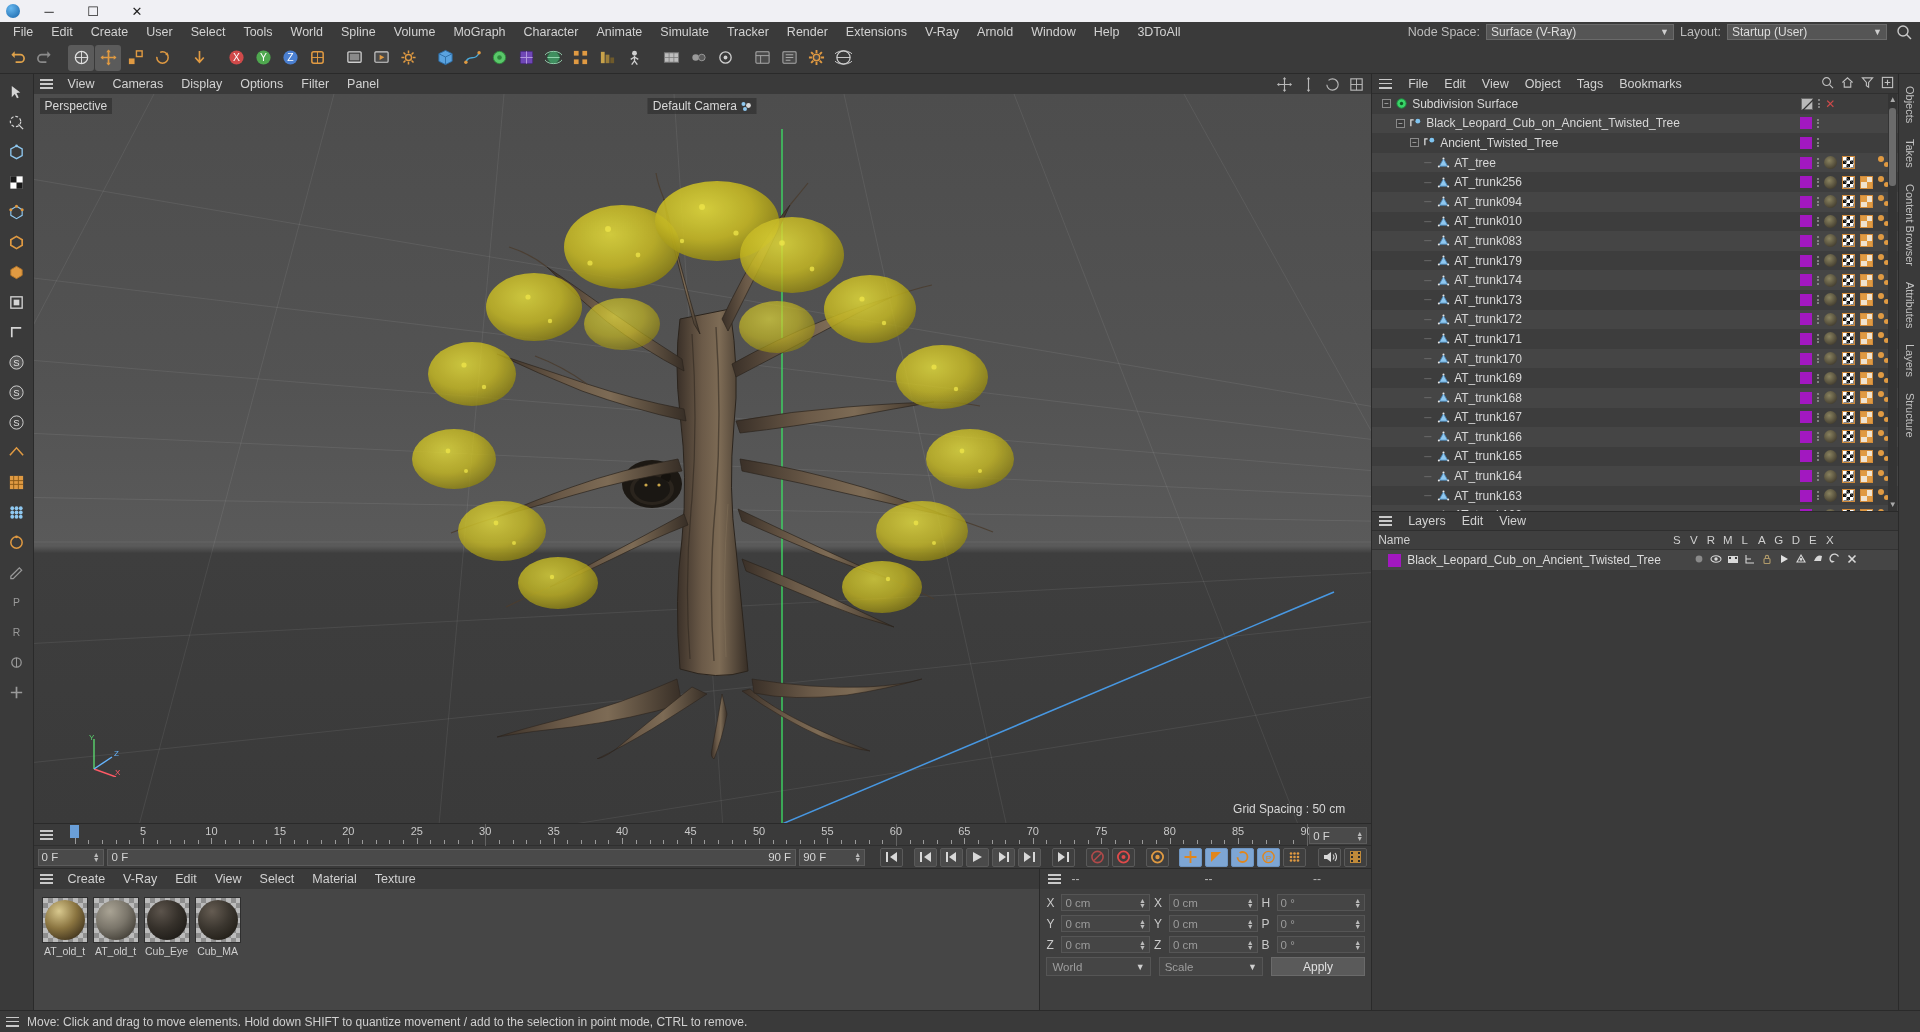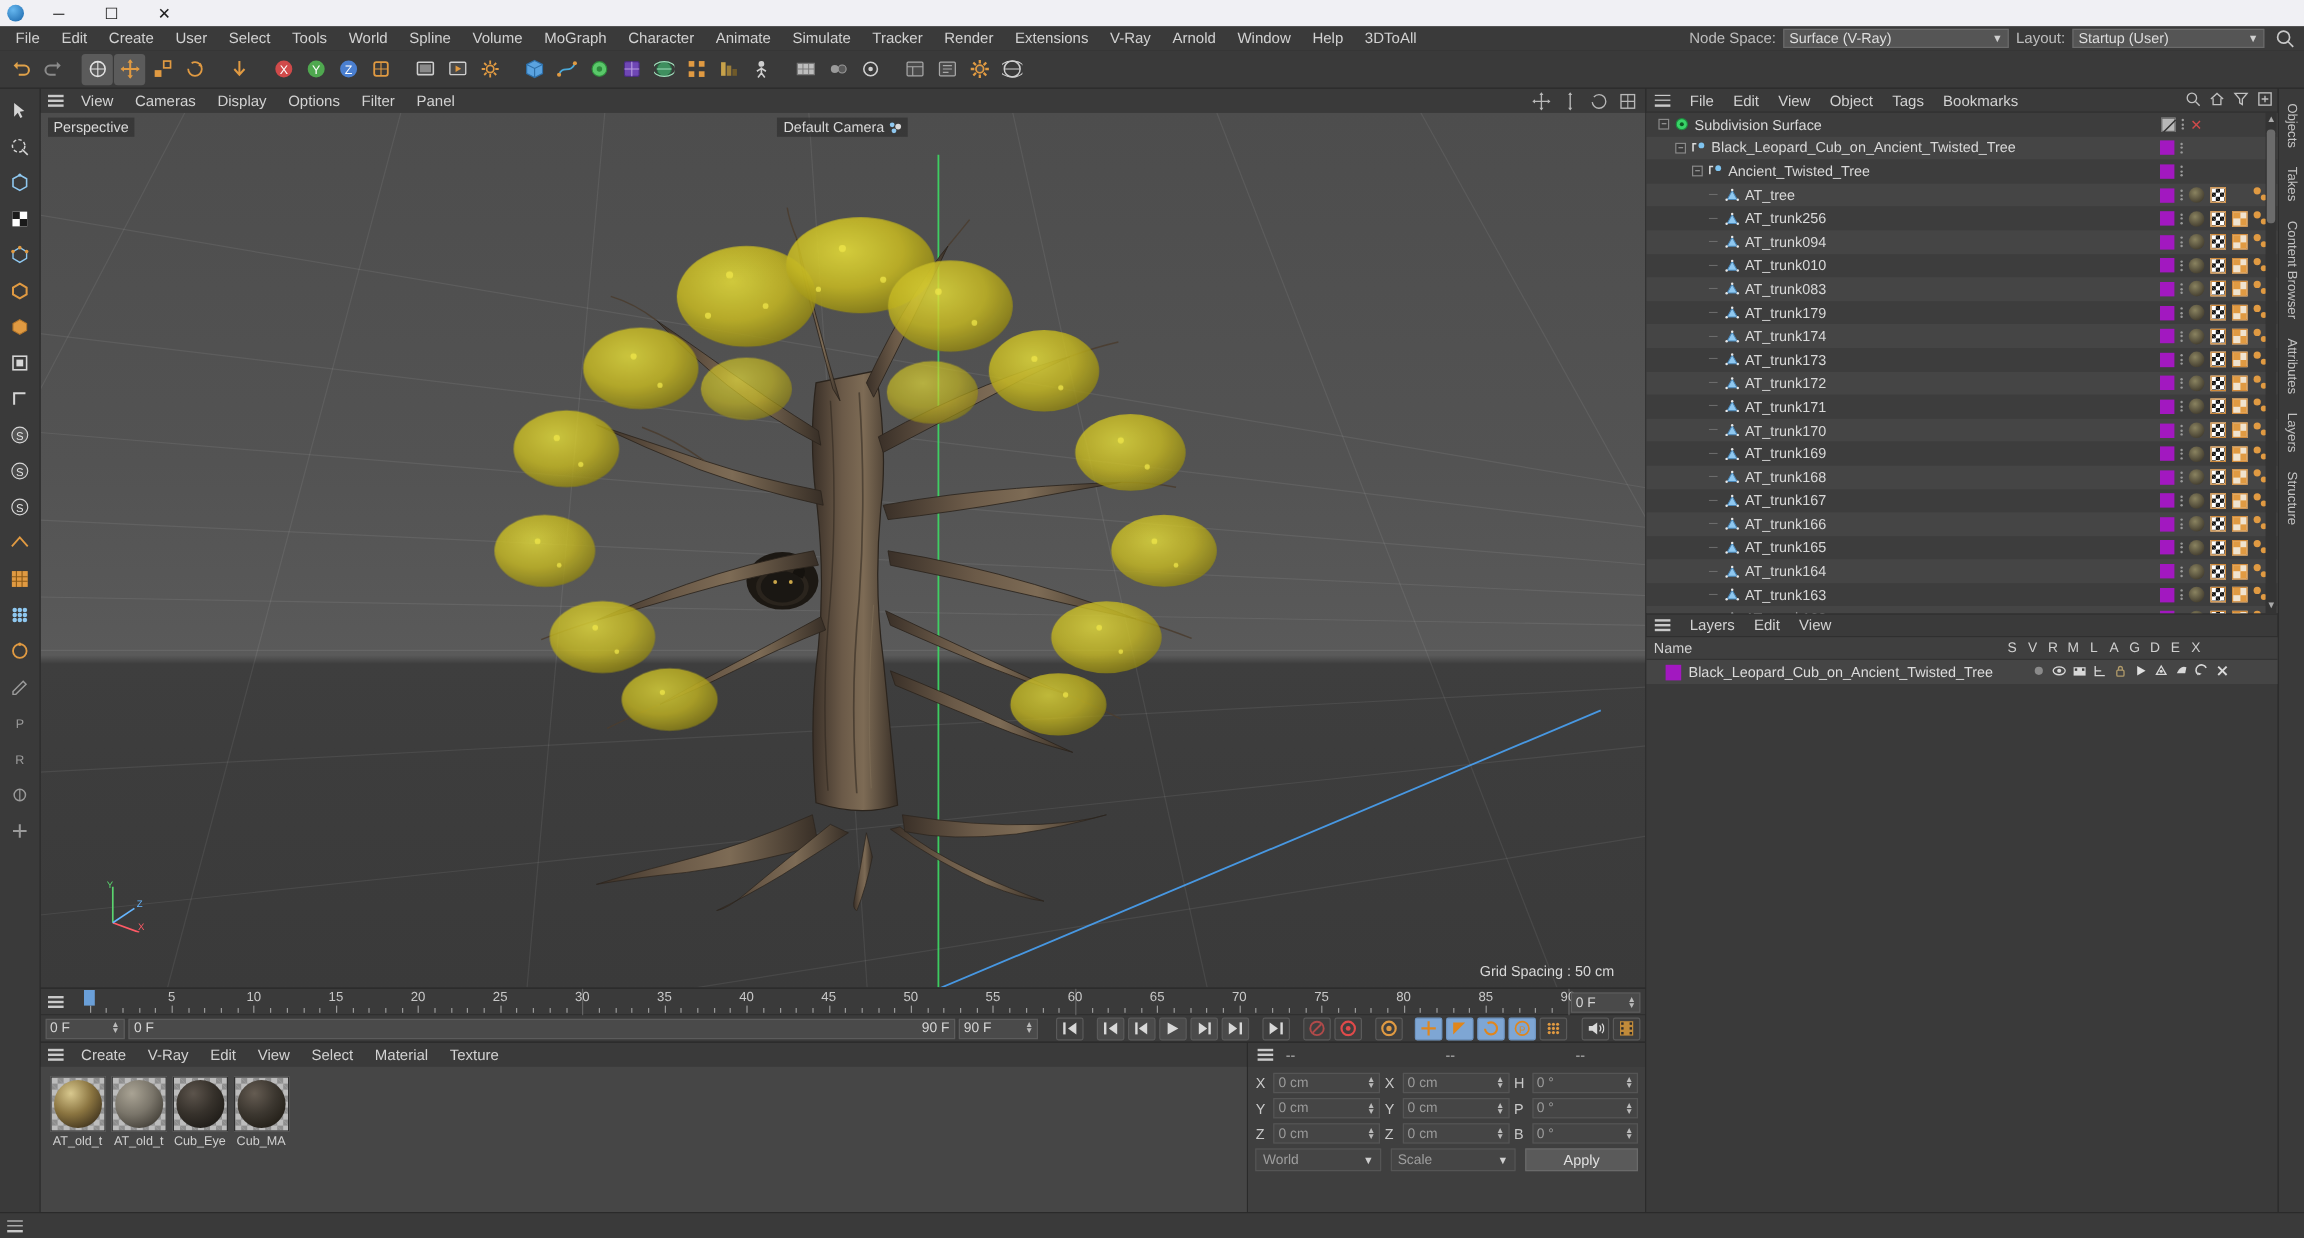--- a/index.html
+++ b/index.html
@@ -1963,13 +1963,14 @@
     <span class="vtab">Structure</span>
   </div>
 </div>
 
 <div id="status">
   <span class="hamb">
       <i></i>
       <i></i>
       <i></i>
     </span>
+  <span>Move: Click and drag to move elements. Hold down SHIFT to quantize movement / add to the selection in point mode, CTRL to remove.</span>
 </div>
 
 </body></html>

